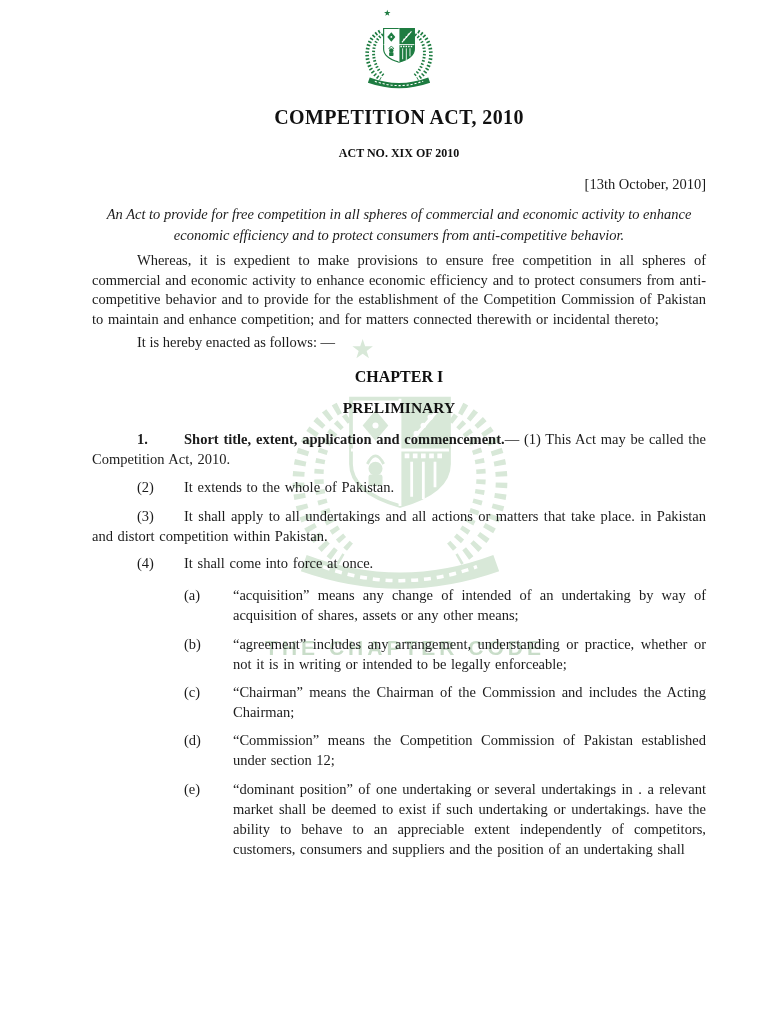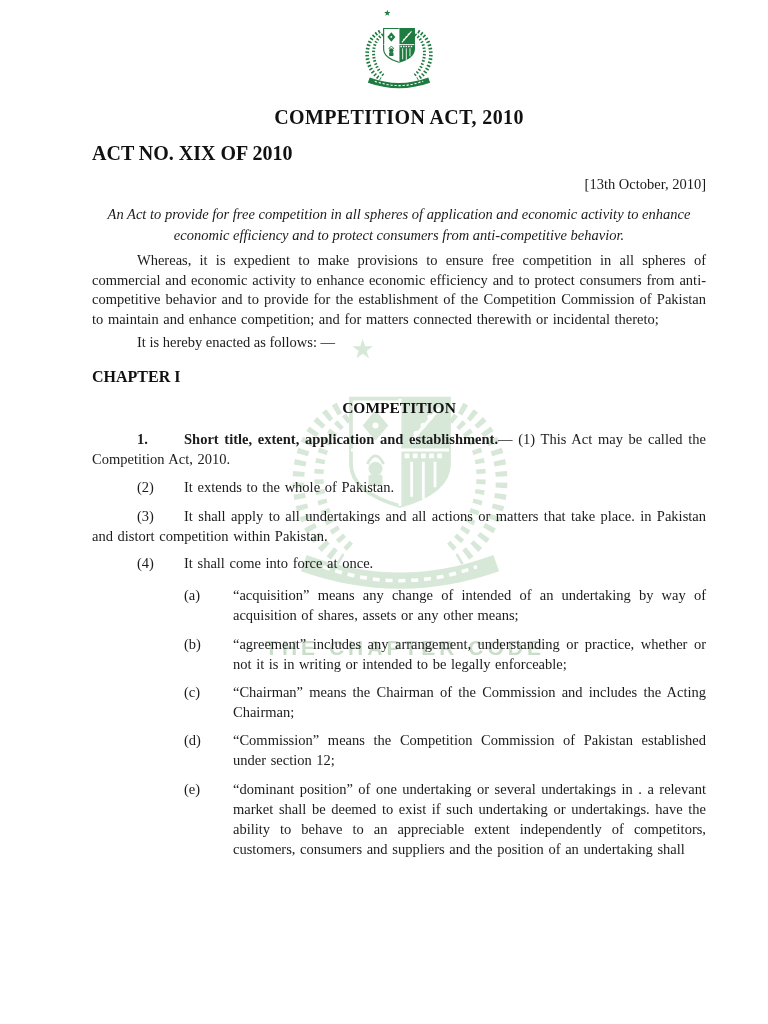--- a/index.html
+++ b/index.html
@@ -49,21 +49,22 @@
   .doc-title {
     margin-top: 13px;
     text-align: center;
     font-size: 20px; font-weight: 700;
     letter-spacing: 0.4px;
     line-height: 24px;
     color: #111;
   }
   .act-no {
     margin-top: 14px;
-    font-size: 20px; font-weight: 700;
+    text-align: center;
+    font-size: 12px; font-weight: 700;
     line-height: 20px;
     color: #111;
   }
   .date-line {
     margin-top: 12px;
     text-align: right;
     font-size: 14.5px;
     line-height: 18px;
   }
   .preamble {
@@ -82,20 +83,21 @@
     word-spacing: 1px;
   }
   .enacted {
     margin-top: 3px;
     font-size: 14.5px;
     line-height: 20px;
     text-indent: 45px;
   }
   .chapter {
     margin-top: 14px;
+    text-align: center;
     font-size: 16px; font-weight: 700;
     line-height: 21px;
     color: #111;
   }
   .chapter-sub {
     margin-top: 11px;
     text-align: center;
     font-size: 15.5px; font-weight: 700;
     line-height: 20px;
     color: #111;
@@ -191,31 +193,31 @@
         <use href="#emblem"></use>
       </svg>
     </div>
 
     <h1 class="doc-title">COMPETITION ACT, 2010</h1>
 
     <h2 class="act-no">ACT NO. XIX OF 2010</h2>
 
     <p class="date-line">[13th October, 2010]</p>
 
-    <p class="preamble">An Act to provide for free competition in all spheres of application and economic activity to enhance economic efficiency and to protect consumers from anti-competitive behavior.</p>
+    <p class="preamble">An Act to provide for free competition in all spheres of commercial and economic activity to enhance economic efficiency and to protect consumers from anti-competitive behavior.</p>
 
     <p class="body-par">Whereas, it is expedient to make provisions to ensure free competition in all spheres of commercial and economic activity to enhance economic efficiency and to protect consumers from anti-competitive behavior and to provide for the establishment of the Competition Commission of Pakistan to maintain and enhance competition; and for matters connected therewith or incidental thereto;</p>
 
     <p class="enacted">It is hereby enacted as follows: —</p>
 
     <h3 class="chapter">CHAPTER I</h3>
 
-    <h4 class="chapter-sub">COMPETITION</h4>
-
-    <p class="section-par"><span class="num bold">1.</span><span class="bold">Short title, extent, application and establishment.</span><span>— (1) This Act may be called the Competition Act, 2010.</span></p>
+    <h4 class="chapter-sub">PRELIMINARY</h4>
+
+    <p class="section-par"><span class="num bold">1.</span><span class="bold">Short title, extent, application and commencement.</span><span>— (1) This Act may be called the Competition Act, 2010.</span></p>
 
     <p class="section-par clause"><span class="num">(2)</span><span>It extends to the whole of Pakistan.</span></p>
 
     <p class="section-par clause-3"><span class="num">(3)</span><span>It shall apply to all undertakings and all actions or matters that take place. in Pakistan and distort competition within Pakistan.</span></p>
 
     <p class="section-par clause-4"><span class="num">(4)</span><span>It shall come into force at once.</span></p>
 
 
     <div class="items">
       <div class="item item-a"><span class="ilabel">(a)</span><span>“acquisition” means any change of intended of an undertaking by way of acquisition of shares, assets or any other means;</span></div>

